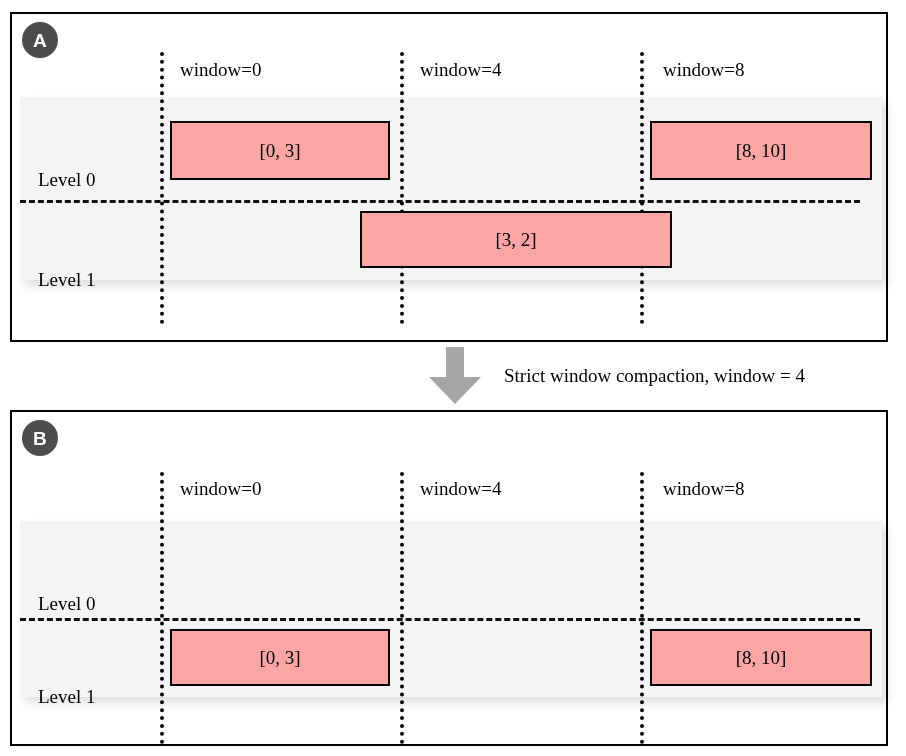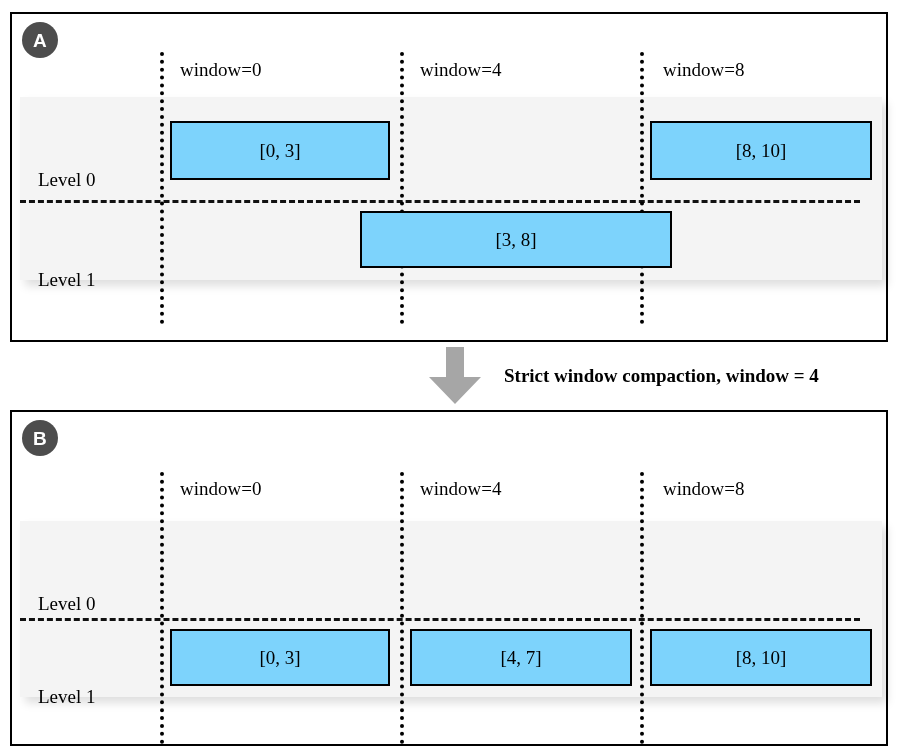--- a/index.html
+++ b/index.html
@@ -95,38 +95,37 @@
     font-size: 19px;
     white-space: nowrap;
     line-height: 1;
     margin-top: 28px;
   }
 
   
   .interval-box {
     position: absolute;
     border: 2.5px solid #000000;
-    background: #7dd3fc;
+    background: #fca5a5;
     box-sizing: border-box;
     display: flex;
     align-items: center;
     justify-content: center;
     font-size: 19px;
     line-height: 1;
     color: #000000;
   }
 
   
   #transition {
     position: absolute;
     left: 0;
     top: 344px;
     width: 862px;
     height: 64px;
-    font-weight: bold;
   }
   #compaction-arrow {
     position: absolute;
     left: 428px;
     top: 3px;
     width: 54px;
     height: 58px;
   }
   #compaction-caption {
     position: absolute;
@@ -155,21 +154,21 @@
 
   <div class="window-label" style="left:180px; top:60px; width:200px">window=0</div>
   <div class="window-label" style="left:420px; top:60px; width:200px">window=4</div>
   <div class="window-label" style="left:663px; top:60px; width:200px">window=8</div>
 
   <div class="level-label" style="left:38px; top:142px">Level 0</div>
   <div class="level-label" style="left:38px; top:242px">Level 1</div>
 
   <div class="interval-box" style="left:170px; top:121px; width:220px; height:59px">[0, 3]</div>
   <div class="interval-box" style="left:650px; top:121px; width:222px; height:59px">[8, 10]</div>
-  <div class="interval-box" style="left:360px; top:211px; width:312px; height:57px">[3, 8]</div>
+  <div class="interval-box" style="left:360px; top:211px; width:312px; height:57px">[3, 2]</div>
 
   <div id="transition">
     <svg id="compaction-arrow" viewBox="0 0 54 58">
       <polygon points="18,0 36,0 36,30 53,30 27,57 1,30 18,30" fill="#a6a6a6"></polygon>
     </svg>
     <div id="compaction-caption">Strict window compaction, window = 4</div>
   </div>
 
   <div class="panel" id="panel-b"></div>
 
@@ -183,16 +182,15 @@
   <div class="window-line wl-b" style="left:640px"></div>
 
   <div class="window-label" style="left:180px; top:479px; width:200px">window=0</div>
   <div class="window-label" style="left:420px; top:479px; width:200px">window=4</div>
   <div class="window-label" style="left:663px; top:479px; width:200px">window=8</div>
 
   <div class="level-label" style="left:38px; top:566px">Level 0</div>
   <div class="level-label" style="left:38px; top:659px">Level 1</div>
 
   <div class="interval-box" style="left:170px; top:629px; width:220px; height:57px">[0, 3]</div>
-  <div class="interval-box" style="left:410px; top:629px; width:222px; height:57px">[4, 7]</div>
   <div class="interval-box" style="left:650px; top:629px; width:222px; height:57px">[8, 10]</div>
 
 </div>
 
 </body></html>

